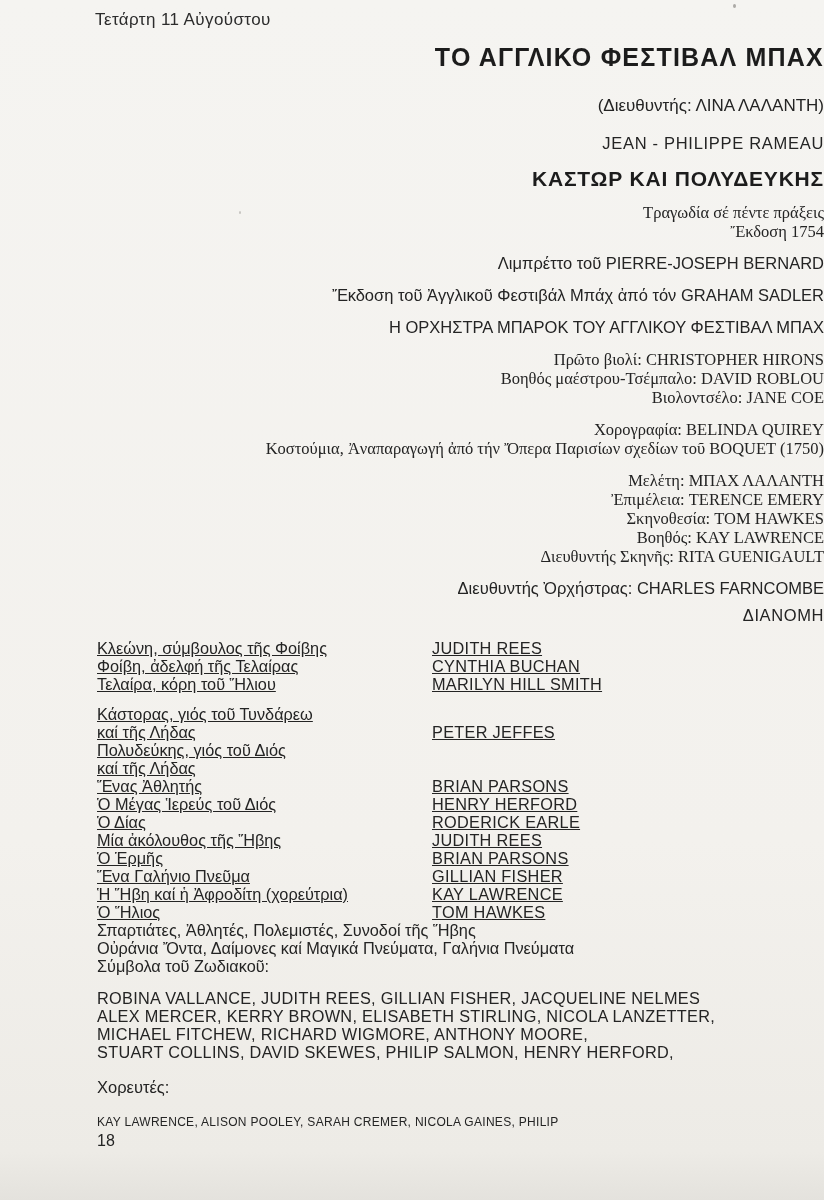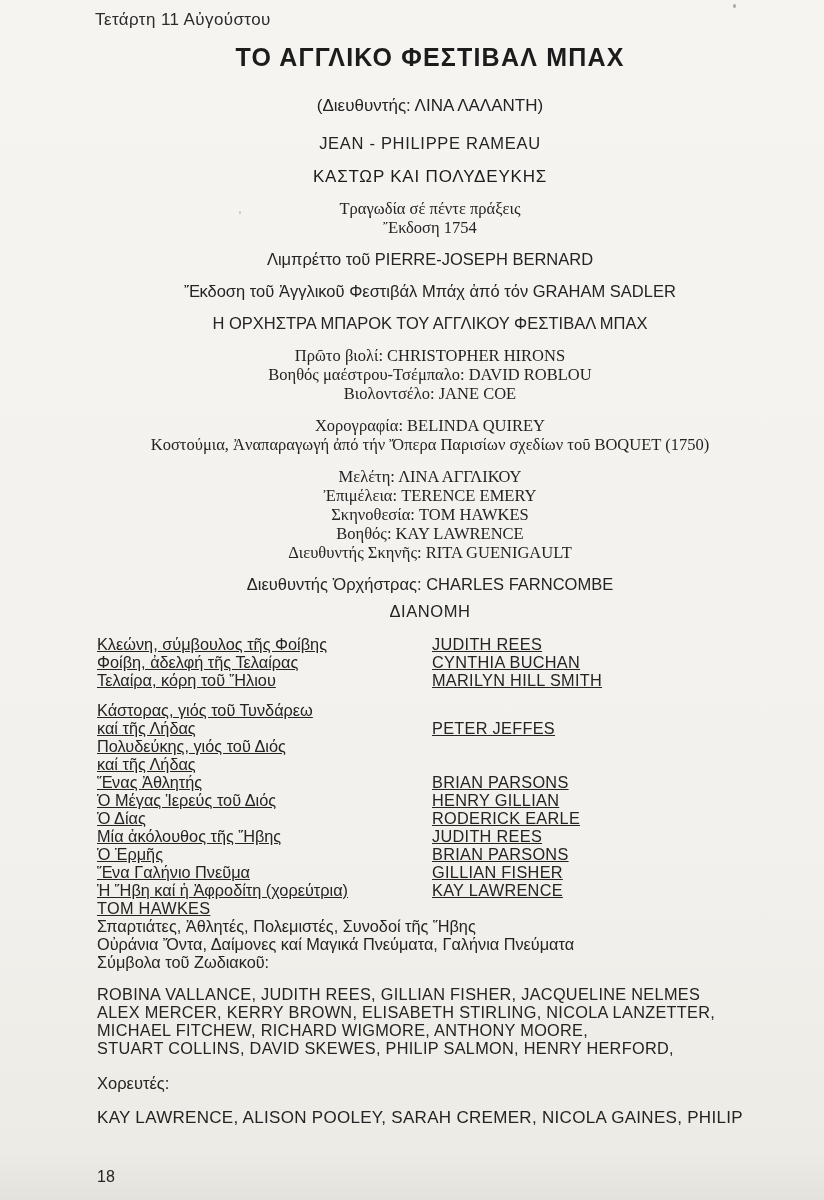--- a/index.html
+++ b/index.html
@@ -14,51 +14,51 @@
     overflow: hidden;
     background: linear-gradient(180deg, #f5f4f1 0%, #f3f1ed 70%, #edebe6 96%, #e4e2dd 100%);
     color: #242424;
   }
   .date {
     padding: 10px 0 0 95px;
     font-size: 17px;
     letter-spacing: 0.4px;
     color: #2c2c2c;
   }
-  .centered { text-align: center; padding-left: 36px; }
+  .centered { text-align: right; padding-left: 36px; }
   .festival-title {
     margin-top: 13px;
     font-size: 25px; font-weight: bold; letter-spacing: 1.2px;
     color: #1c1c1c;
   }
   .director-line { margin-top: 24px; font-size: 17px; }
   .composer-line { margin-top: 18px; font-size: 16.5px; letter-spacing: 0.7px; }
   .work-title {
     margin-top: 14px;
-    font-size: 17px; font-weight: normal; letter-spacing: 0.8px;
+    font-size: 21px; font-weight: bold; letter-spacing: 0.8px;
     color: #1c1c1c;
   }
   .cblock { margin-top: 12px; font-size: 16.5px; line-height: 19px; font-family: Liberation Serif, serif; }
   .cline  { margin-top: 13px; font-size: 16.5px; line-height: 19px; }
   .conductor-line { margin-top: 13px; font-size: 16.5px; line-height: 19px; }
   .cast-heading { margin-top: 8px; font-size: 16.5px; letter-spacing: 0.6px; line-height: 19px; }
 
   .cast-section { margin: 14px 0 0 97px; font-size: 16.3px; line-height: 18px; }
   .cast-row { display: flex; text-decoration: underline; }
   .cast-row .role { width: 335px; flex: 0 0 335px; }
   .cast-row .performer { flex: 1; letter-spacing: 0.3px; }
   .cast-gap { height: 12px; }
 
   .ensemble-line { margin-left: 97px; font-size: 16.3px; line-height: 18px; }
 
   .chorus-block { margin: 14px 0 0 97px; font-size: 16.3px; line-height: 18px; letter-spacing: 0.3px; }
   .dancers-label { margin: 17px 0 0 97px; font-size: 16.5px; }
-  .dancers-block { margin: 16px 0 0 97px; font-size: 17px; line-height: 18px; letter-spacing: 0.3px; }
+  .dancers-block { margin: 16px 0 0 97px; font-size: 12px; line-height: 18px; letter-spacing: 0.3px; }
 
-  .page-number { position: absolute; left: 97px; top: 1168px; font-size: 16px; }
+  .page-number { position: absolute; left: 97px; top: 1132px; font-size: 16px; }
 
   .speck { position: absolute; background: #6f6d68; border-radius: 50%; opacity: 0.55; }
   .speck-1 { left: 733px; top: 4px;  width: 3px; height: 4px; }
   .speck-2 { left: 239px; top: 211px; width: 2px; height: 3px; opacity: 0.35; }
 </style>
 </head>
 <body>
 
 <div class="page">
   <div class="speck speck-1"></div>
@@ -86,21 +86,21 @@
       <div>Βοηθός μαέστρου-Τσέμπαλο: DAVID ROBLOU</div>
       <div>Βιολοντσέλο: JANE COE</div>
     </div>
 
     <div class="cblock" style="margin-top:13px">
       <div>Χορογραφία: BELINDA QUIREY</div>
       <div>Κοστούμια, Ἀναπαραγωγή ἀπό τήν Ὄπερα Παρισίων σχεδίων τοῦ BOQUET (1750)</div>
     </div>
 
     <div class="cblock" style="margin-top:13px">
-      <div>Μελέτη: ΛΙΝΑ ΑΓΓΛΙΚΟΥ</div>
+      <div>Μελέτη: ΜΠΑΧ ΛΑΛΑΝΤΗ</div>
       <div>Ἐπιμέλεια: TERENCE EMERY</div>
       <div>Σκηνοθεσία: TOM HAWKES</div>
       <div>Βοηθός: KAY LAWRENCE</div>
       <div>Διευθυντής Σκηνῆς: RITA GUENIGAULT</div>
     </div>
 
     <div class="conductor-line">Διευθυντής Ὀρχήστρας: CHARLES FARNCOMBE</div>
     <div class="cast-heading">ΔΙΑΝΟΜΗ</div>
   </div>
 
@@ -134,21 +134,21 @@
     </div>
     <div class="cast-row">
       <span class="role">καί τῆς Λήδας</span>
     </div>
     <div class="cast-row">
       <span class="role">Ἕνας Ἀθλητής</span>
       <span class="performer">BRIAN PARSONS</span>
     </div>
     <div class="cast-row">
       <span class="role">Ὁ Μέγας Ἱερεύς τοῦ Διός</span>
-      <span class="performer">HENRY GILLIAN</span>
+      <span class="performer">HENRY HERFORD</span>
     </div>
     <div class="cast-row">
       <span class="role">Ὁ Δίας</span>
       <span class="performer">RODERICK EARLE</span>
     </div>
     <div class="cast-row">
       <span class="role">Μία ἀκόλουθος τῆς Ἥβης</span>
       <span class="performer">JUDITH REES</span>
     </div>
     <div class="cast-row">
@@ -157,20 +157,21 @@
     </div>
     <div class="cast-row">
       <span class="role">Ἕνα Γαλήνιο Πνεῦμα</span>
       <span class="performer">GILLIAN FISHER</span>
     </div>
     <div class="cast-row">
       <span class="role">Ἡ Ἥβη καί ἡ Ἀφροδίτη (χορεύτρια)</span>
       <span class="performer">KAY LAWRENCE</span>
     </div>
     <div class="cast-row">
+      <span class="role">Ὁ Ἥλιος</span>
       <span class="performer">TOM HAWKES</span>
     </div>
   </div>
 
   <div class="ensemble-line">Σπαρτιάτες, Ἀθλητές, Πολεμιστές, Συνοδοί τῆς Ἥβης</div>
   <div class="ensemble-line">Οὐράνια Ὄντα, Δαίμονες καί Μαγικά Πνεύματα, Γαλήνια Πνεύματα</div>
   <div class="ensemble-line">Σύμβολα τοῦ Ζωδιακοῦ:</div>
 
   <div class="chorus-block">
     <div>ROBINA VALLANCE, JUDITH REES, GILLIAN FISHER, JACQUELINE NELMES</div>

